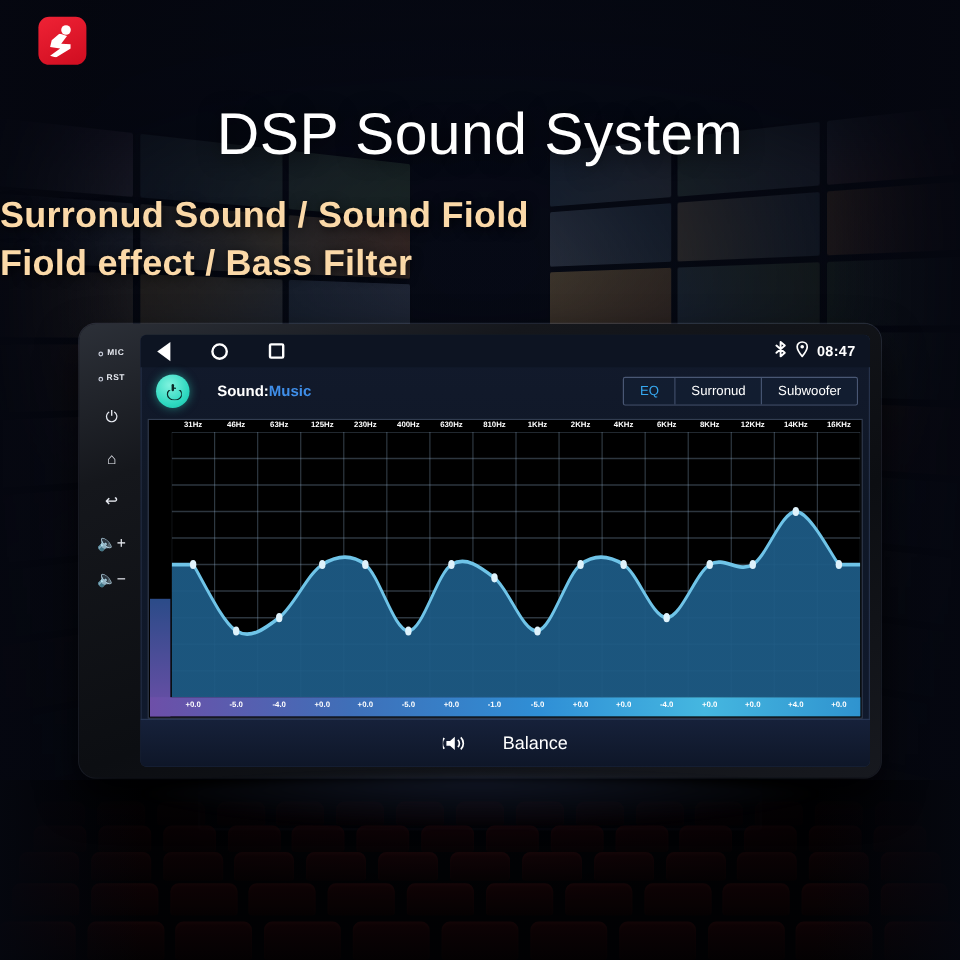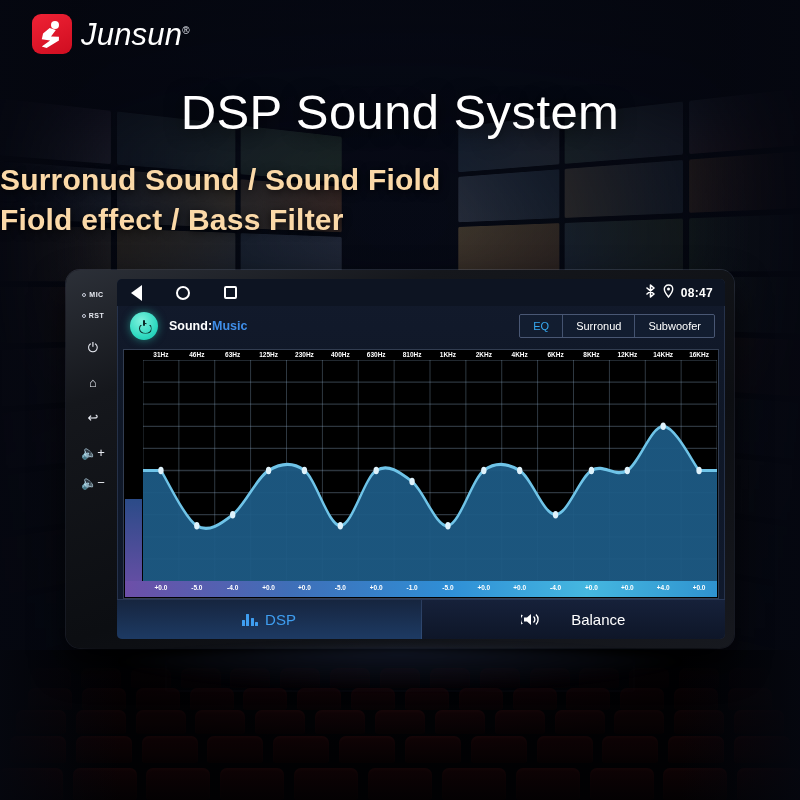--- a/index.html
+++ b/index.html
@@ -146,21 +146,21 @@
   .sndbar { height:40px; flex:none; display:flex; align-items:center; padding:0 10px 0 13px; }
   .pwr-btn {
     width:28px; height:28px; border-radius:50%; flex:none;
     background:radial-gradient(circle at 40% 32%, #7ff2de, #2fd9c0 62%, #15bfa8);
     display:flex; align-items:center; justify-content:center;
     box-shadow:0 0 8px rgba(47,217,192,.5);
   }
   .pwr-glyph { width:11px; height:11px; position:relative; }
   .pwr-glyph::before { content:""; position:absolute; left:0; top:2px; width:11px; height:9px; border:1.6px solid #0b2a28; border-radius:50%; clip-path:polygon(0 22%,38% 22%,38% 0,62% 0,62% 22%,100% 22%,100% 100%,0 100%); }
   .pwr-glyph::after { content:""; position:absolute; left:4.6px; top:-1px; width:1.8px; height:6px; background:#0b2a28; border-radius:1px; }
-  .sndlabel { font-size:12.5px; margin-left:11px; color:#fff; font-weight:700; }
+  .sndlabel { font-size:12.5px; margin-left:23px; color:#fff; font-weight:700; }
   .sndlabel .mus { color:#3f8ee8; }
   .mode-tabs { margin-left:auto; display:flex; height:24px; border:1px solid rgba(130,150,190,.5); border-radius:2px; overflow:hidden; }
   .mode-tab {
     font-size:11px; color:#fff; padding:0 13px; display:flex; align-items:center;
     background:rgba(20,32,54,.6); border-right:1px solid rgba(130,150,190,.45);
   }
   .mode-tab:last-child { border-right:none; }
   .mode-tab.active { color:#36a8f0; }
 
   
@@ -348,21 +348,20 @@
     </div>
   <div class="seats-dark"></div>
   <div class="seats-sides"></div>
 </div>
 
 <div class="logo">
   <div class="logo-mark">
     <span class="head"></span>
       <span class="body"></span>
   </div>
-  <div class="logo-text"><span>Junsun</span><span class="logo-reg">®</span></div>
 </div>
 
 <div class="headline">DSP Sound System</div>
 <div class="subline l1">Surronud Sound / Sound Fiold</div>
 <div class="subline l2">Fiold effect / Bass Filter</div>
 
 <div class="device">
 
   <div class="bezel-left">
     <div class="bz bz-label">
@@ -523,29 +522,20 @@
             <div class="eq-vl" style="left:71.875%">-4.0</div>
             <div class="eq-vl" style="left:78.125%">+0.0</div>
             <div class="eq-vl" style="left:84.375%">+0.0</div>
             <div class="eq-vl" style="left:90.625%">+4.0</div>
             <div class="eq-vl" style="left:96.875%">+0.0</div>
           </div>
       </div>
     </div>
 
     <div class="bottabs">
-      <div class="bt active">
-        <span class="ic-eqbars">
-            <i style="height:6px"></i>
-            <i style="height:12px"></i>
-            <i style="height:8px"></i>
-            <i style="height:4px"></i>
-          </span>
-        <span>DSP</span>
-      </div>
       <div class="bt">
         <span class="ic-spk">
           <svg width="22" height="15" viewBox="0 0 22 15">
               <path d="M10 2 L6 5.5 L3 5.5 L3 9.5 L6 9.5 L10 13 Z" fill="#fff"></path>
               <path d="M12.5 4.5 A4 4 0 0 1 12.5 10.5" fill="none" stroke="#fff" stroke-width="1.4"></path>
               <path d="M15 2.5 A7 7 0 0 1 15 12.5" fill="none" stroke="#fff" stroke-width="1.4"></path>
               <path d="M1.2 3 A7 7 0 0 0 1.2 12" fill="none" stroke="#fff" stroke-width="1.4"></path>
             </svg>
         </span>
         <span>Balance</span>

